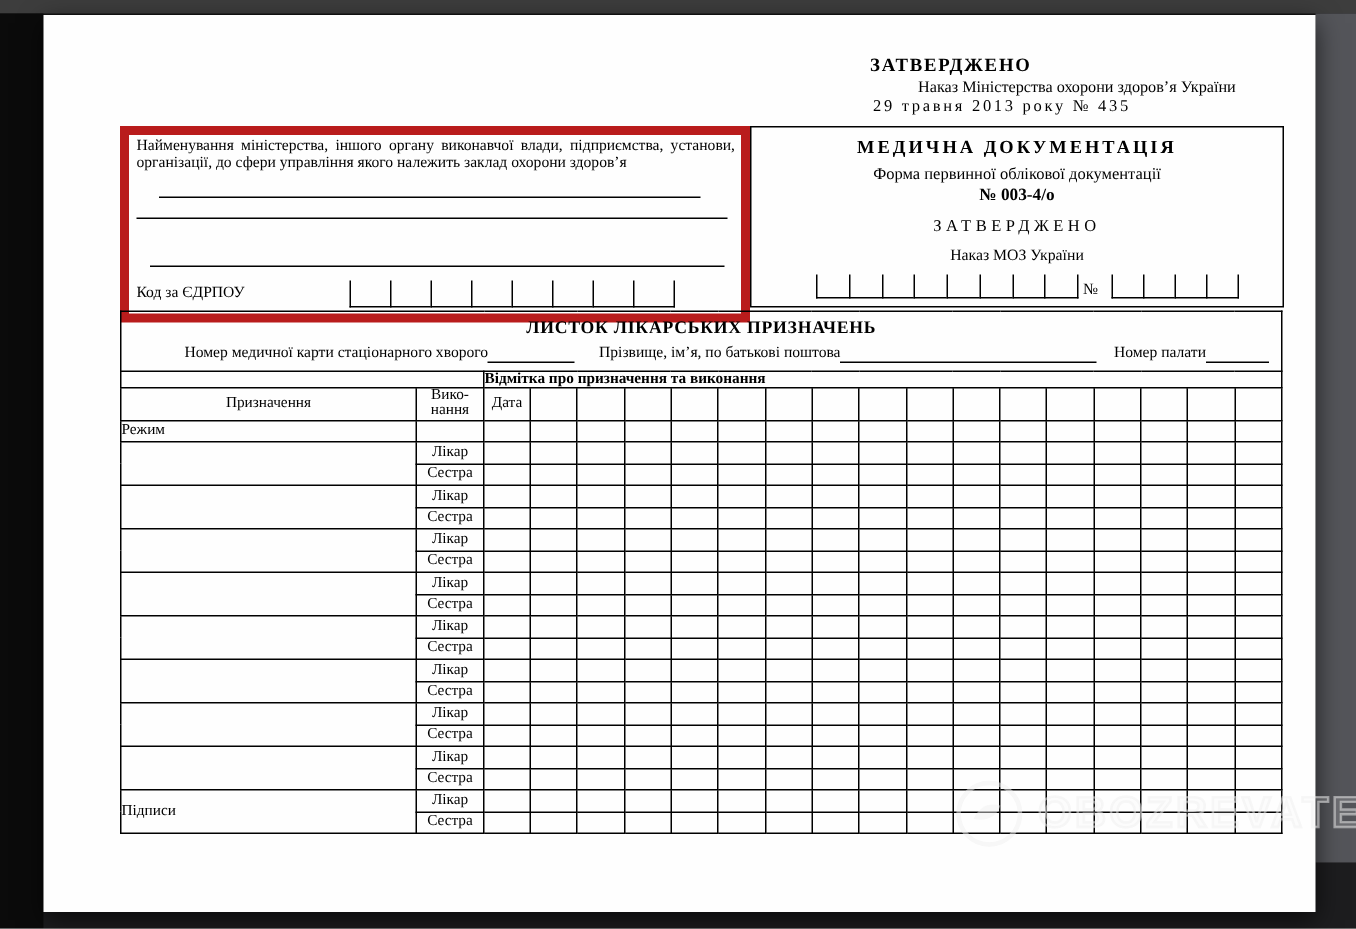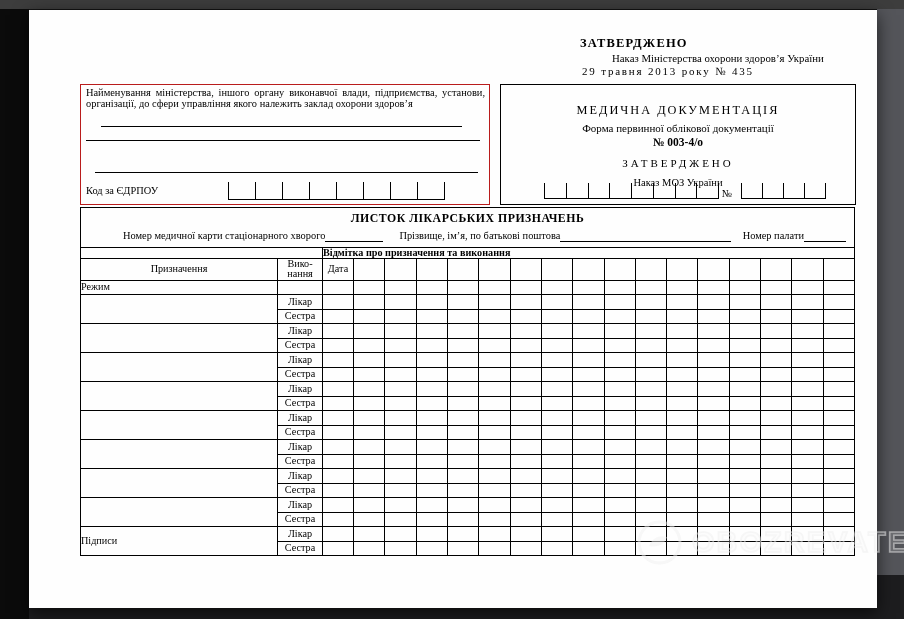--- a/index.html
+++ b/index.html
@@ -20,32 +20,32 @@
   }
 
   
   .approval { position:absolute; left:551px; top:26px; width:280px; }
   .approval .a1 { font-weight:bold; font-size:12.5px; letter-spacing:1.2px; }
   .approval .a2 { font-size:10.8px; margin-top:1px;margin-left:32px; }
   .approval .a3 { font-size:11px; letter-spacing:1.8px; margin-top:1px; padding-left:2px; }
 
   
   .org-box { position:absolute; left:51px; top:74px; width:408px; height:119px;
-             border:1px solid #b91c1c; font-size:10.4px; }
+             border:6px solid #b91c1c; font-size:10.4px; }
   .org-p1   { position:absolute; top:2px;  left:5px; right:4px; text-align:justify; line-height:1.1; }
   .org-line1{ position:absolute; top:41px; left:20px; right:27px; border-bottom:1px solid #000; }
   .org-line2{ position:absolute; top:55px; left:5px;  right:9px;  border-bottom:1px solid #000; }
   .org-p2   { position:absolute; top:57px; left:5px; right:4px; text-align:justify; line-height:1.1; }
   .org-line3{ position:absolute; top:87px; left:14px; right:11px; border-bottom:1px solid #000; }
   .org-edrpou-label { position:absolute; top:100px; left:5px; }
 
   
   .doc-box { position:absolute; left:471px; top:74px; width:354px; height:119px;
              border:1px solid #000; text-align:center; }
-  .doc-title { font-weight:normal; font-size:12.3px; letter-spacing:2px; margin-top:18px;text-align:center; }
+  .doc-title { font-weight:bold; font-size:12.3px; letter-spacing:2px; margin-top:6px;text-align:center; }
   .doc-sub   { font-size:11px;   margin-top:4px; }
   .doc-num   { font-weight:bold; font-size:11.5px; margin-top:2px; }
   .doc-appr  { font-size:11px;   letter-spacing:3px; margin-top:9px; }
   .doc-order { font-size:10.5px; margin-top:8px; }
   .doc-no    { position:absolute; left:221px; bottom:5px; font-size:10.5px; }
 
   
   .comb { display:flex; }
   .comb .cell { flex:1; border-left:1px solid #000; border-bottom:1px solid #000; }
   .comb .cell:last-child { border-right:1px solid #000; }

